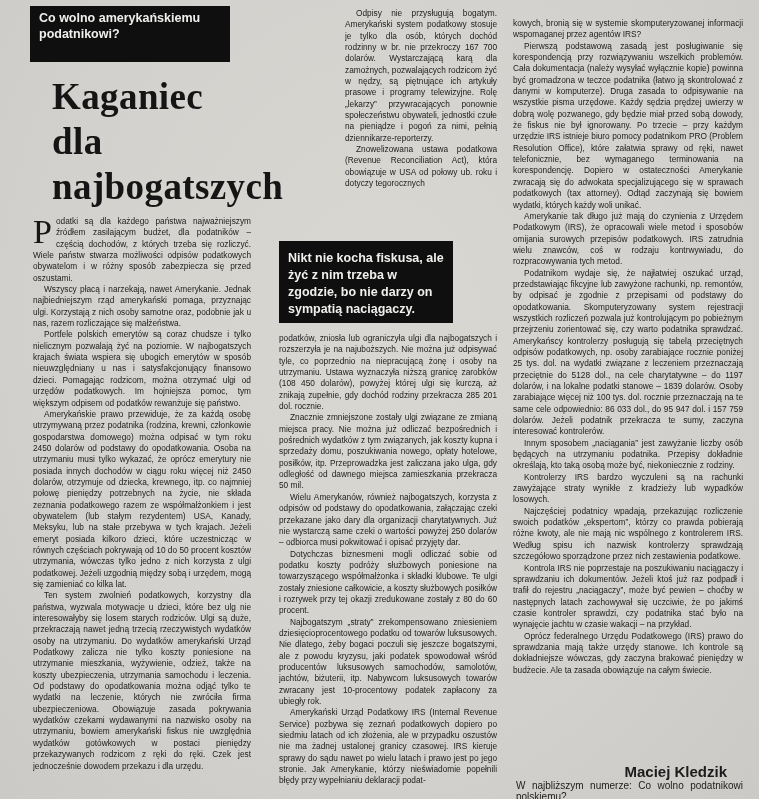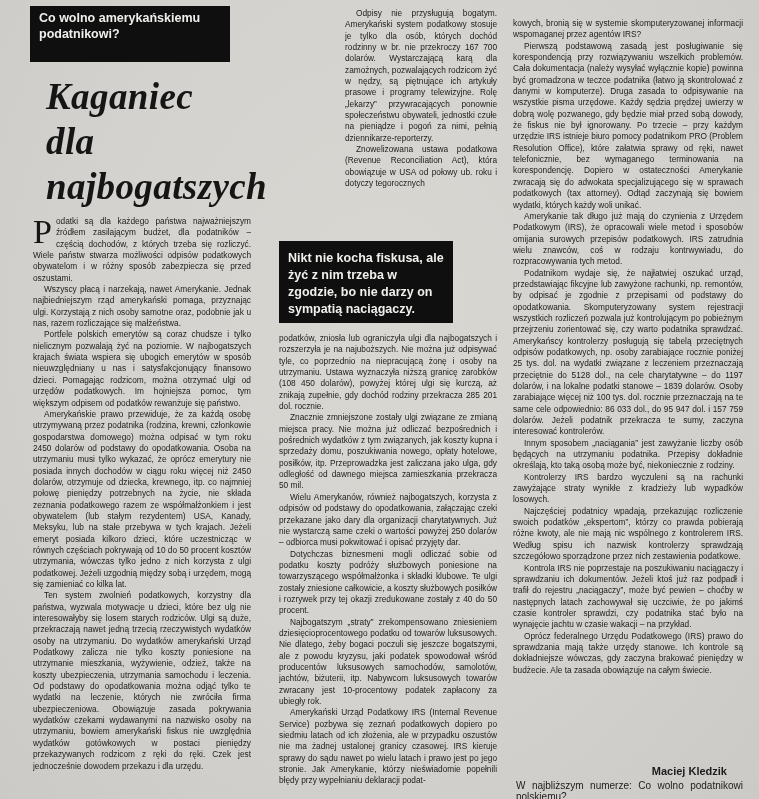--- a/index.html
+++ b/index.html
@@ -10,23 +10,23 @@
     font-family:"Liberation Sans", sans-serif;
     color:#1c1c1c; overflow:hidden;
   }
   .kicker {
     position:absolute; left:30px; top:6px; width:200px; height:56px;
     background:#0f0f0f; color:#efefec;
     font-weight:bold; font-size:12.5px; line-height:15.5px;
     padding:5px 9px;
   }
   .title {
-    position:absolute; left:46px; top:74px; width:235px;
+    position:absolute; left:52px; top:74px; width:235px;
     font-family:"Liberation Serif", serif;
-    font-style:italic; font-weight:bold;
+    font-weight:bold;
     font-size:37px; line-height:45px; color:#151515;
     letter-spacing:0.4px;
   }
   .title span { display:block; }
   .col {
     position:absolute; text-align:justify;
     font-size:8.3px; line-height:11.35px;
     overflow:hidden; hyphens:auto;
   }
   .col p { text-indent:11px; }
@@ -41,21 +41,21 @@
   }
   .col-mid-bottom { left:279px; top:333px; width:218px; height:466px; }
   .col-right {
     left:513px; top:18px; width:230px; height:788px;
     display:flex; flex-direction:column;
   }
   .rc-text { flex:1 1 auto; overflow:hidden; text-align:justify; }
   .rc-text p { text-indent:11px; }
   .rc-text p:first-child { text-indent:0; }
   .byline {
-    font-weight:bold; font-size:11px; text-align:right;
+    font-weight:bold; font-size:15px; text-align:right;
     padding:5px 16px 4px 0; flex:0 0 auto;
   }
   .footer-note {
     font-weight:normal; font-size:10px; line-height:10.8px;
     text-align:justify; padding:0 0 3px 3px; flex:0 0 auto;
   }
   .dropcap p:first-child::first-letter {
     float:left; font-family:"Liberation Serif", serif;
     font-size:34px; line-height:27px; padding:2px 4px 0 0; color:#161616;
   }
@@ -89,21 +89,21 @@
     </div>
 
   <div class="quote">
     <span>Nikt nie kocha fiskusa, ale żyć z nim trzeba w zgodzie, bo nie darzy on sympatią naciągaczy.</span>
   </div>
 
   <div class="col col-mid-bottom no-indent-first">
       <p>podatków, zniosła lub ograniczyła ulgi dla najbogatszych i rozszerzyła je na najuboższych. Nie można już odpisywać tyle, co poprzednio na niepracującą żonę i osoby na utrzymaniu. Ustawa wyznaczyła niższą granicę zarobków (108 450 dolarów), powyżej której ulgi się kurczą, aż znikają zupełnie, gdy dochód rodziny przekracza 285 201 dol. rocznie.</p>
       <p>Znacznie zmniejszone zostały ulgi związane ze zmianą miejsca pracy. Nie można już odliczać bezpośrednich i pośrednich wydatków z tym związanych, jak koszty kupna i sprzedaży domu, poszukiwania nowego, opłaty hotelowe, posiłków, itp. Przeprowadzka jest zaliczana jako ulga, gdy odległość od dawnego miejsca zamieszkania przekracza 50 mil.</p>
       <p>Wielu Amerykanów, również najbogatszych, korzysta z odpisów od podstawy do opodatkowania, załączając czeki przekazane jako dary dla organizacji charytatywnych. Już nie wystarczą same czeki o wartości powyżej 250 dolarów – odbiorca musi pokwitować i opisać przyjęty dar.</p>
-      <p>Dotychczas biznesmeni mogli odliczać sobie od podatku koszty podróży służbowych poniesione na towarzyszącego współmałżonka i składki klubowe. Te ulgi zostały zniesione całkowicie, a koszty służbowych posiłków i rozrywek przy tej okazji zredukowane zostały z 40 do 50 procent.</p>
+      <p>Dotychczas biznesmeni mogli odliczać sobie od podatku koszty podróży służbowych poniesione na towarzyszącego współmałżonka i składki klubowe. Te ulgi zostały zniesione całkowicie, a koszty służbowych posiłków i rozrywek przy tej okazji zredukowane zostały z 80 do 60 procent.</p>
       <p>Najbogatszym „straty” zrekompensowano zniesieniem dziesięcioprocentowego podatku od towarów luksusowych. Nie dlatego, żeby bogaci poczuli się jeszcze bogatszymi, ale z powodu kryzysu, jaki podatek spowodował wśród producentów luksusowych samochodów, samolotów, jachtów, biżuterii, itp. Nabywcom luksusowych towarów zwracany jest 10-procentowy podatek zapłacony za ubiegły rok.</p>
       <p>Amerykański Urząd Podatkowy IRS (Internal Revenue Service) pozbywa się zeznań podatkowych dopiero po siedmiu latach od ich złożenia, ale w przypadku oszustów nie ma żadnej ustalonej granicy czasowej. IRS kieruje sprawy do sądu nawet po wielu latach i prawo jest po jego stronie. Jak Amerykanie, którzy nieświadomie popełnili błędy przy wypełnianiu deklaracji podat-</p>
     </div>
 
   <div class="col col-right">
     <div class="rc-text">
         <p>kowych, bronią się w systemie skomputeryzowanej informacji wspomaganej przez agentów IRS?</p>
         <p>Pierwszą podstawową zasadą jest posługiwanie się korespondencją przy rozwiązywaniu wszelkich problemów. Cała dokumentacja (należy wysyłać wyłącznie kopie) powinna być gromadzona w teczce podatnika (łatwo ją skontrolować z danymi w komputerze). Druga zasada to odpisywanie na wszystkie pisma urzędowe. Każdy sędzia prędzej uwierzy w dobrą wolę pozwanego, gdy będzie miał przed sobą dowody, że fiskus nie był ignorowany. Po trzecie – przy każdym urzędzie IRS istnieje biuro pomocy podatnikom PRO (Problem Resolution Office), które załatwia sprawy od ręki, nawet telefonicznie, bez wymaganego terminowania na korespondencję. Dopiero w ostateczności Amerykanie zwracają się do adwokata specjalizującego się w sprawach podatkowych (tax attorney). Odtąd zaczynają się bowiem wydatki, których każdy woli unikać.</p>
         <p>Amerykanie tak długo już mają do czynienia z Urzędem Podatkowym (IRS), że opracowali wiele metod i sposobów omijania surowych przepisów podatkowych. IRS zatrudnia wielu znawców, coś w rodzaju kontrwywiadu, do rozpracowywania tych metod.</p>
         <p>Podatnikom wydaje się, że najłatwiej oszukać urząd, przedstawiając fikcyjne lub zawyżone rachunki, np. remontów, by odpisać je zgodnie z przepisami od podstawy do opodatkowania. Skomputeryzowany system rejestracji wszystkich rozliczeń pozwala już kontrolującym po pobieżnym przejrzeniu zorientować się, czy warto podatnika sprawdzać. Amerykańscy kontrolerzy posługują się tabelą przeciętnych odpisów podatkowych, np. osoby zarabiające rocznie poniżej 25 tys. dol. na wydatki związane z leczeniem przeznaczają przeciętnie do 5128 dol., na cele charytatywne – do 1197 dolarów, i na lokalne podatki stanowe – 1839 dolarów. Osoby zarabiające więcej niż 100 tys. dol. rocznie przeznaczają na te same cele odpowiednio: 86 033 dol., do 95 947 dol. i 157 759 dolarów. Jeżeli podatnik przekracza te sumy, zaczyna interesować kontrolerów.</p>

